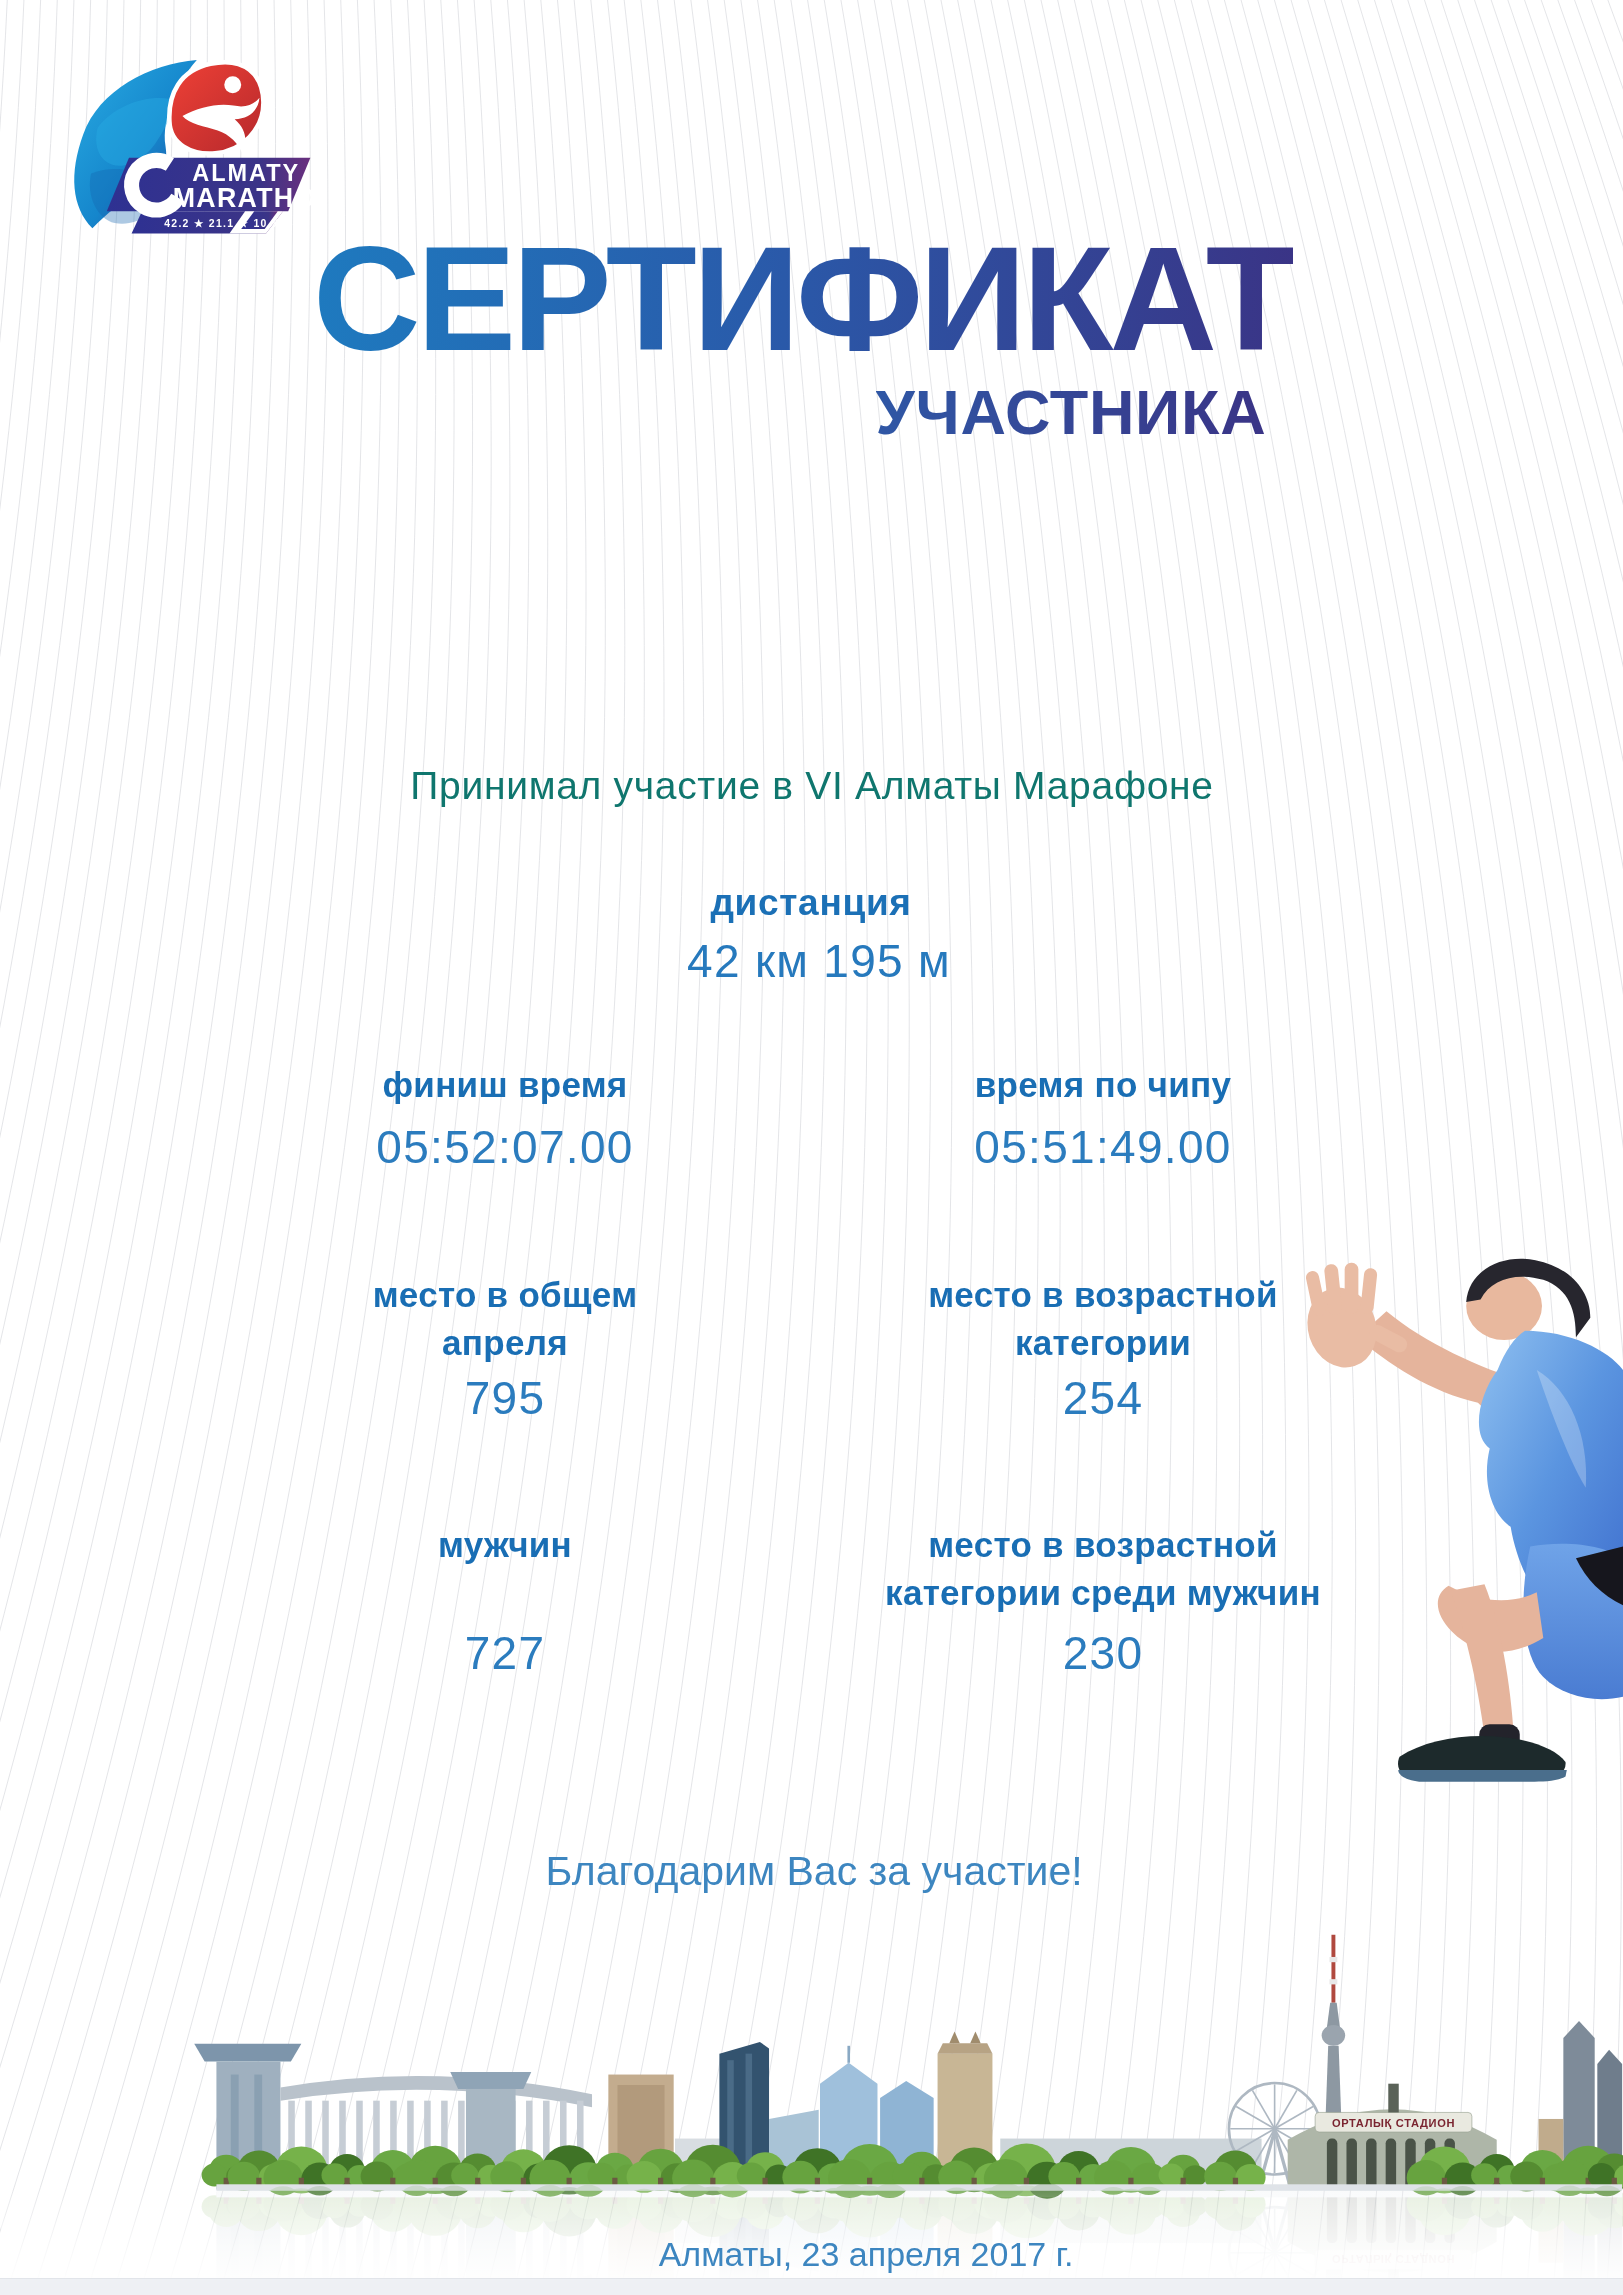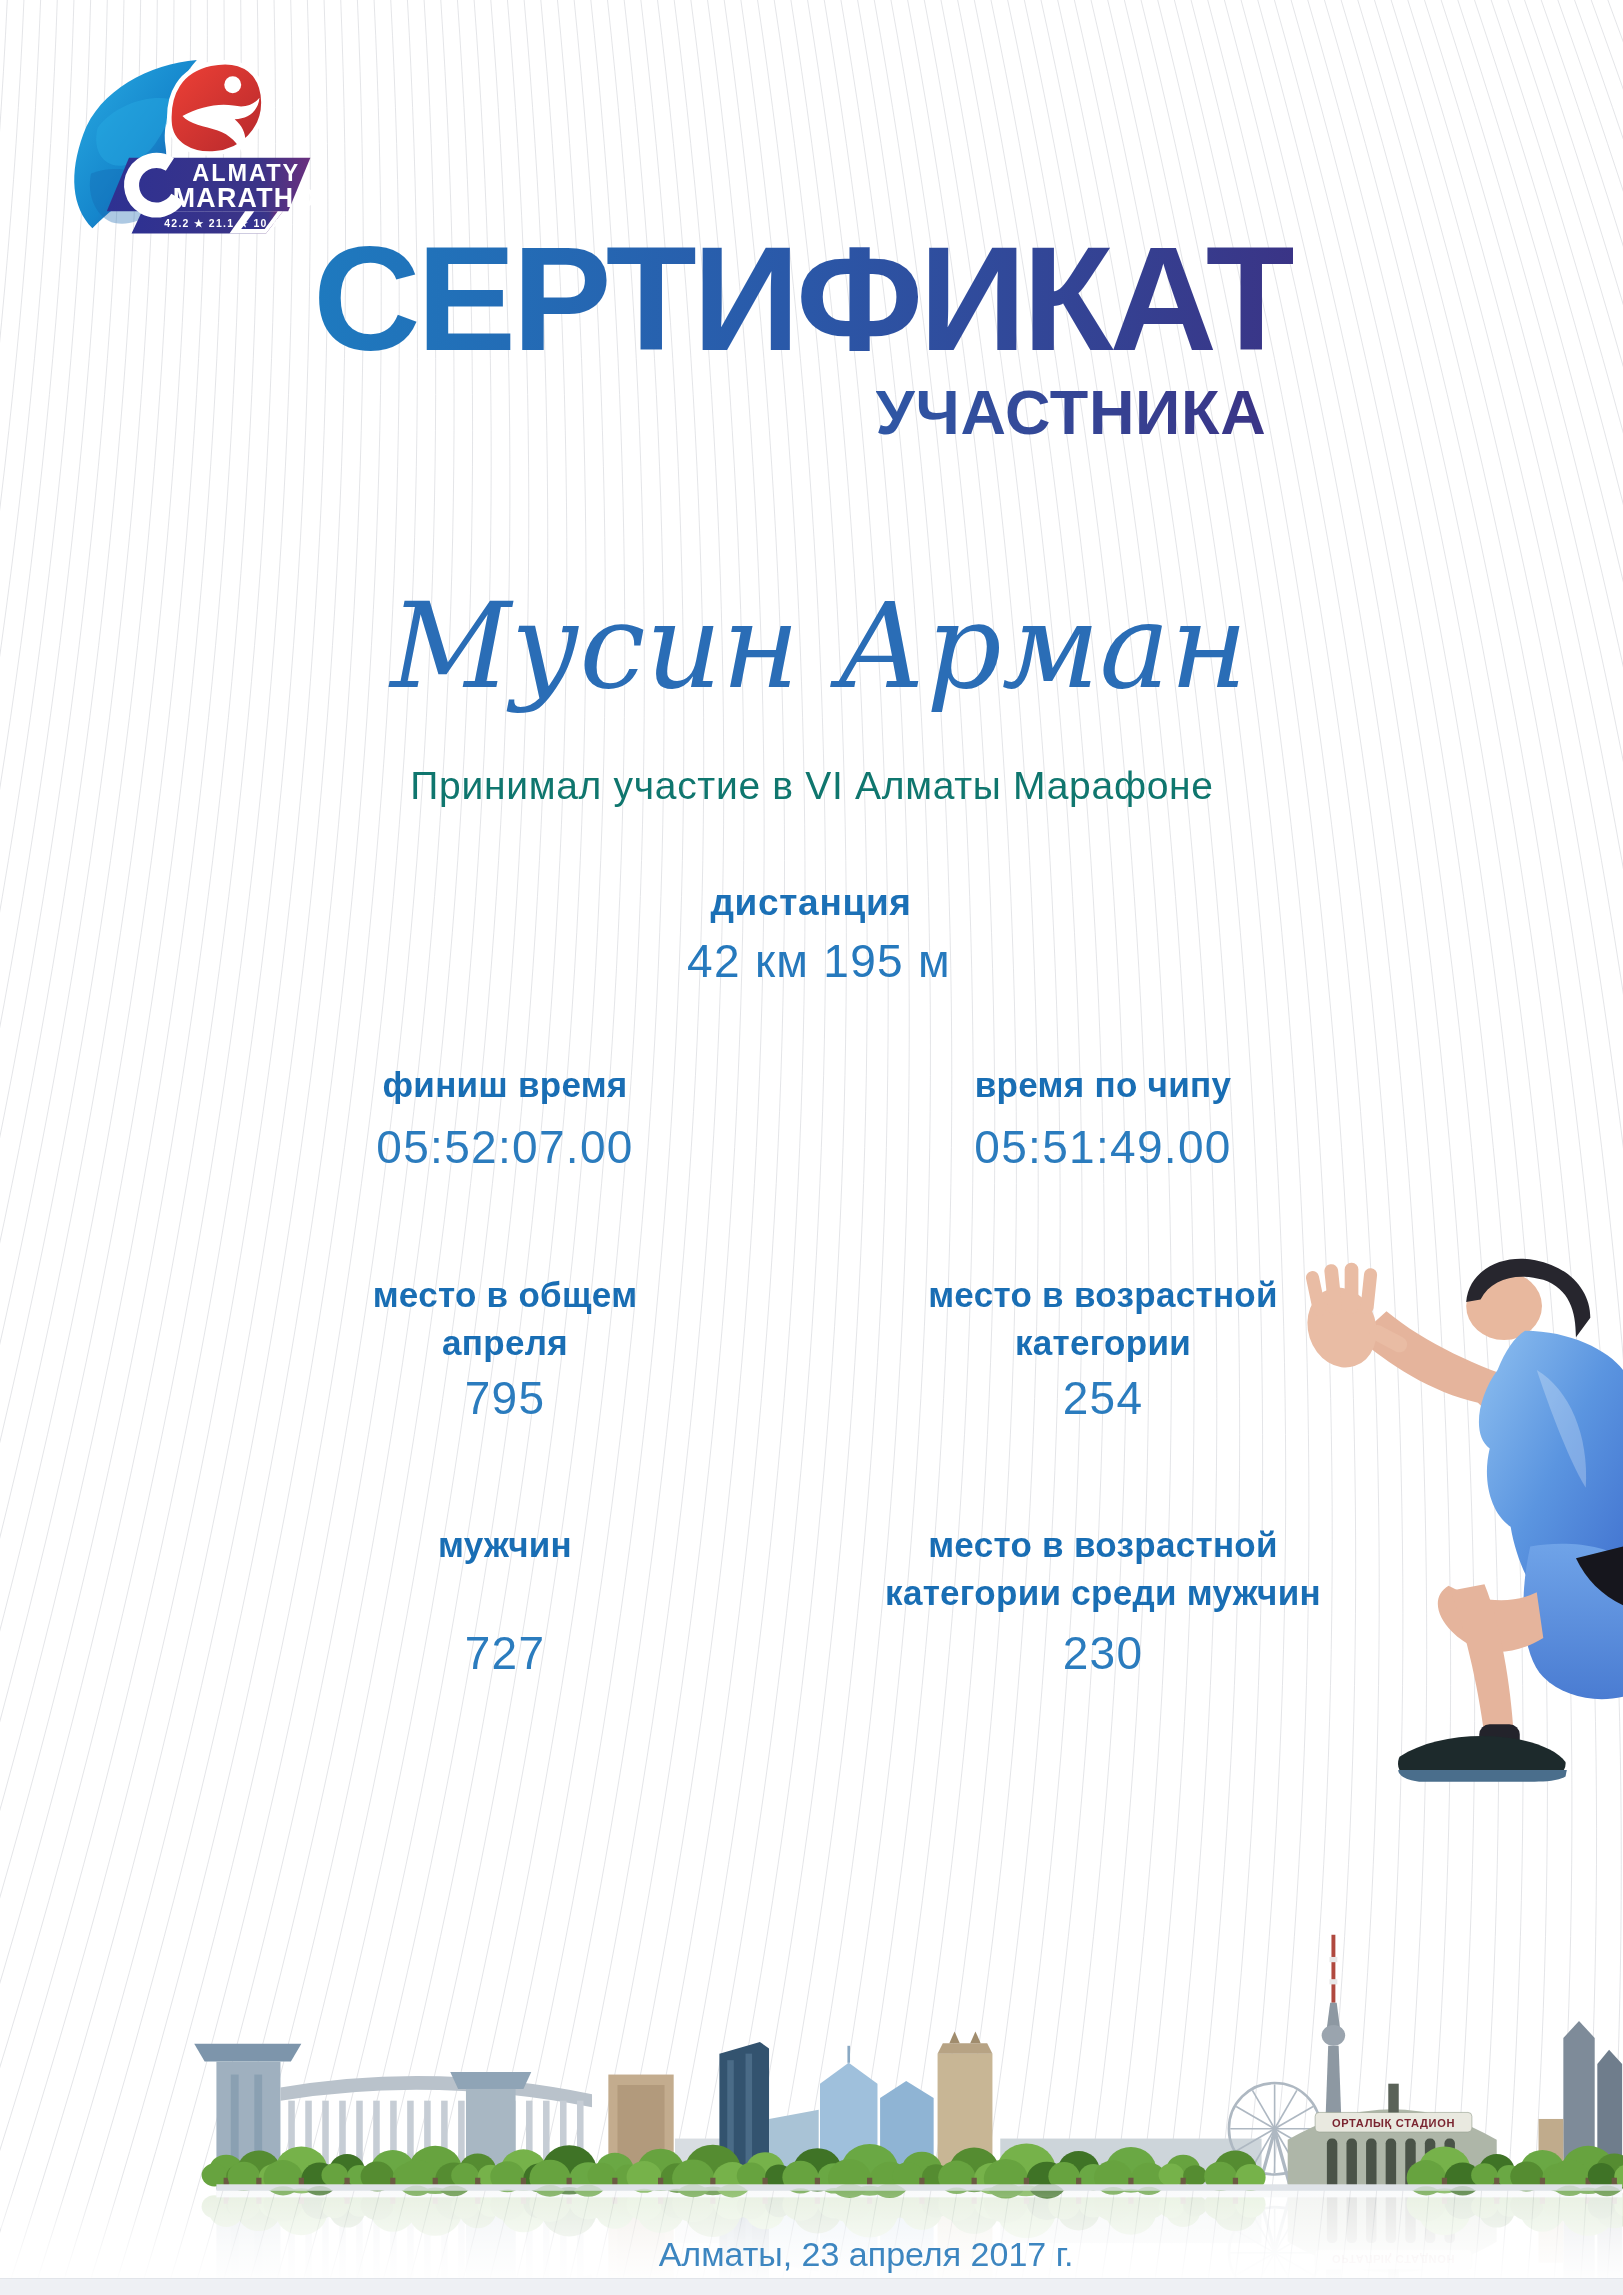--- a/index.html
+++ b/index.html
@@ -90,21 +90,20 @@
       <circle cx="150" cy="198" r="38" fill="none" stroke="#ffffff" stroke-width="23" stroke-dasharray="180 60" transform="rotate(30 150 198)"></circle>
       <text x="205" y="192" font-size="36" font-weight="bold" fill="#ffffff" letter-spacing="3">ALMATY</text>
       <text x="175" y="231" font-size="41" font-weight="bold" fill="#ffffff" letter-spacing="2">MARATHON</text>
       <text x="162" y="262" font-size="16" font-weight="bold" fill="#ffffff" letter-spacing="2">42.2 ★ 21.1 ★ 10 ★ 3</text>
     </g>
   </svg>
 
   <div class="txt title">СЕРТИФИКАТ</div>
   <div class="txt subtitle">УЧАСТНИКА</div>
 
-  <div class="txt name">Мусин Арман</div>
   <div class="txt event">Принимал участие в VI Алматы Марафоне</div>
 
   <div class="txt dist-label">дистанция</div>
   <div class="txt dist-value">42 км 195 м</div>
 
   <div class="res-label col-l" style="top:1061px">
     <div>финиш время</div>
       <div></div>
   </div>
   <div class="res-value col-l" style="top:1120px">05:52:07.00</div>
@@ -131,20 +130,21 @@
       <div>мужчин</div>
   </div>
   <div class="res-value col-l" style="top:1626px">727</div>
 
   <div class="res-label col-r" style="top:1521px">
     <div>место в возрастной</div>
       <div>категории среди мужчин</div>
   </div>
   <div class="res-value col-r" style="top:1626px">230</div>
 
+  <div class="txt thanks">Благодарим Вас за участие!</div>
 
   <svg id="runner" class="abs" width="328" height="543" viewBox="0 0 502 830">
     <defs>
       <linearGradient id="shirtG" x1="0" y1="0" x2="1" y2="1">
         <stop offset="0" stop-color="#8fc0f0"></stop>
           <stop offset="0.5" stop-color="#5b95e0"></stop>
         <stop offset="1" stop-color="#3f6fce"></stop>
       </linearGradient>
       <linearGradient id="shortG" x1="0" y1="0" x2="0" y2="1">
         <stop offset="0" stop-color="#6fa3e8"></stop>

